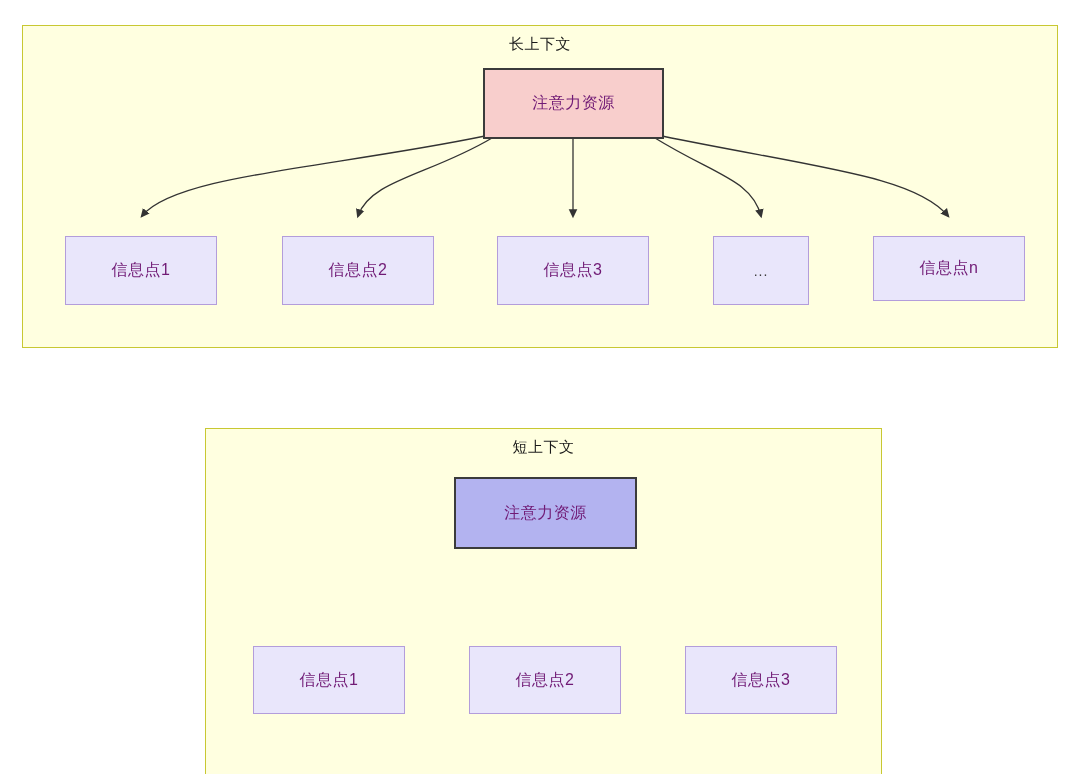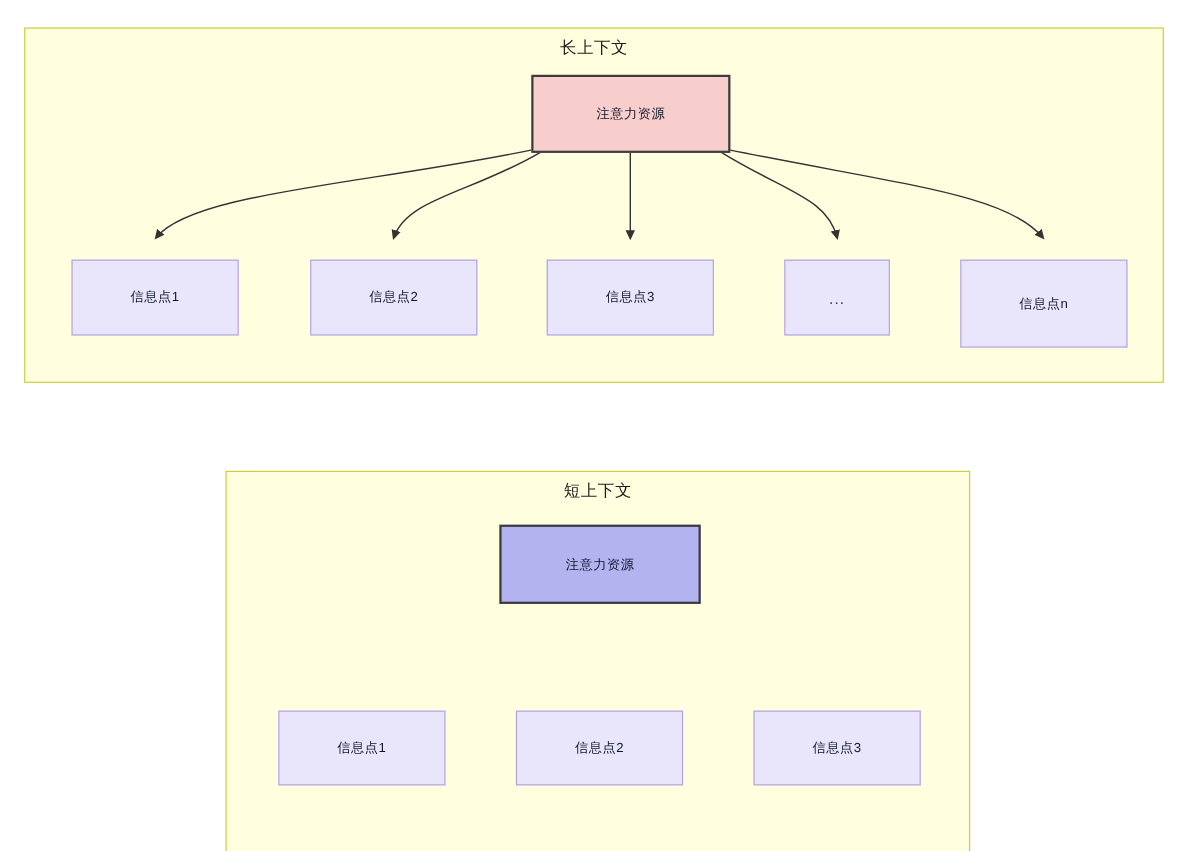--- a/index.html
+++ b/index.html
@@ -43,22 +43,22 @@
     color: #1a1a1a;
     line-height: 20px;
     letter-spacing: 0.5px;
   }
   .node {
     position: absolute;
     box-sizing: border-box;
     display: flex;
     align-items: center;
     justify-content: center;
-    font-size: 12px;
-    color: #0f172a;
+    font-size: 16px;
+    color: #701a75;
     letter-spacing: 0.5px;
   }
   .node-attention-long {
     background: #f8cecc;
     border: 2px solid #3b3b3b;
   }
   .node-attention-short {
     background: #b3b3f0;
     border: 2px solid #3b3b3b;
   }
@@ -118,21 +118,21 @@
   </div>
 
   <div class="node node-info" style="left:497px; top:236px; width:152px; height:69px;">
     <span>信息点3</span>
   </div>
 
   <div class="node node-ellipsis" style="left:713px; top:236px; width:96px; height:69px;">
     <span>...</span>
   </div>
 
-  <div class="node node-info" style="left:873px; top:236px; width:152px; height:80px;">
+  <div class="node node-info" style="left:873px; top:236px; width:152px; height:65px;">
     <span>信息点n</span>
   </div>
 
   <div class="container-box" style="left:205px; top:428px; width:677px; height:416px;">
     <div class="container-title">短上下文</div>
   </div>
 
   <div class="node node-attention-short" style="left:454px; top:477px; width:183px; height:72px;">
     <span>注意力资源</span>
   </div>

